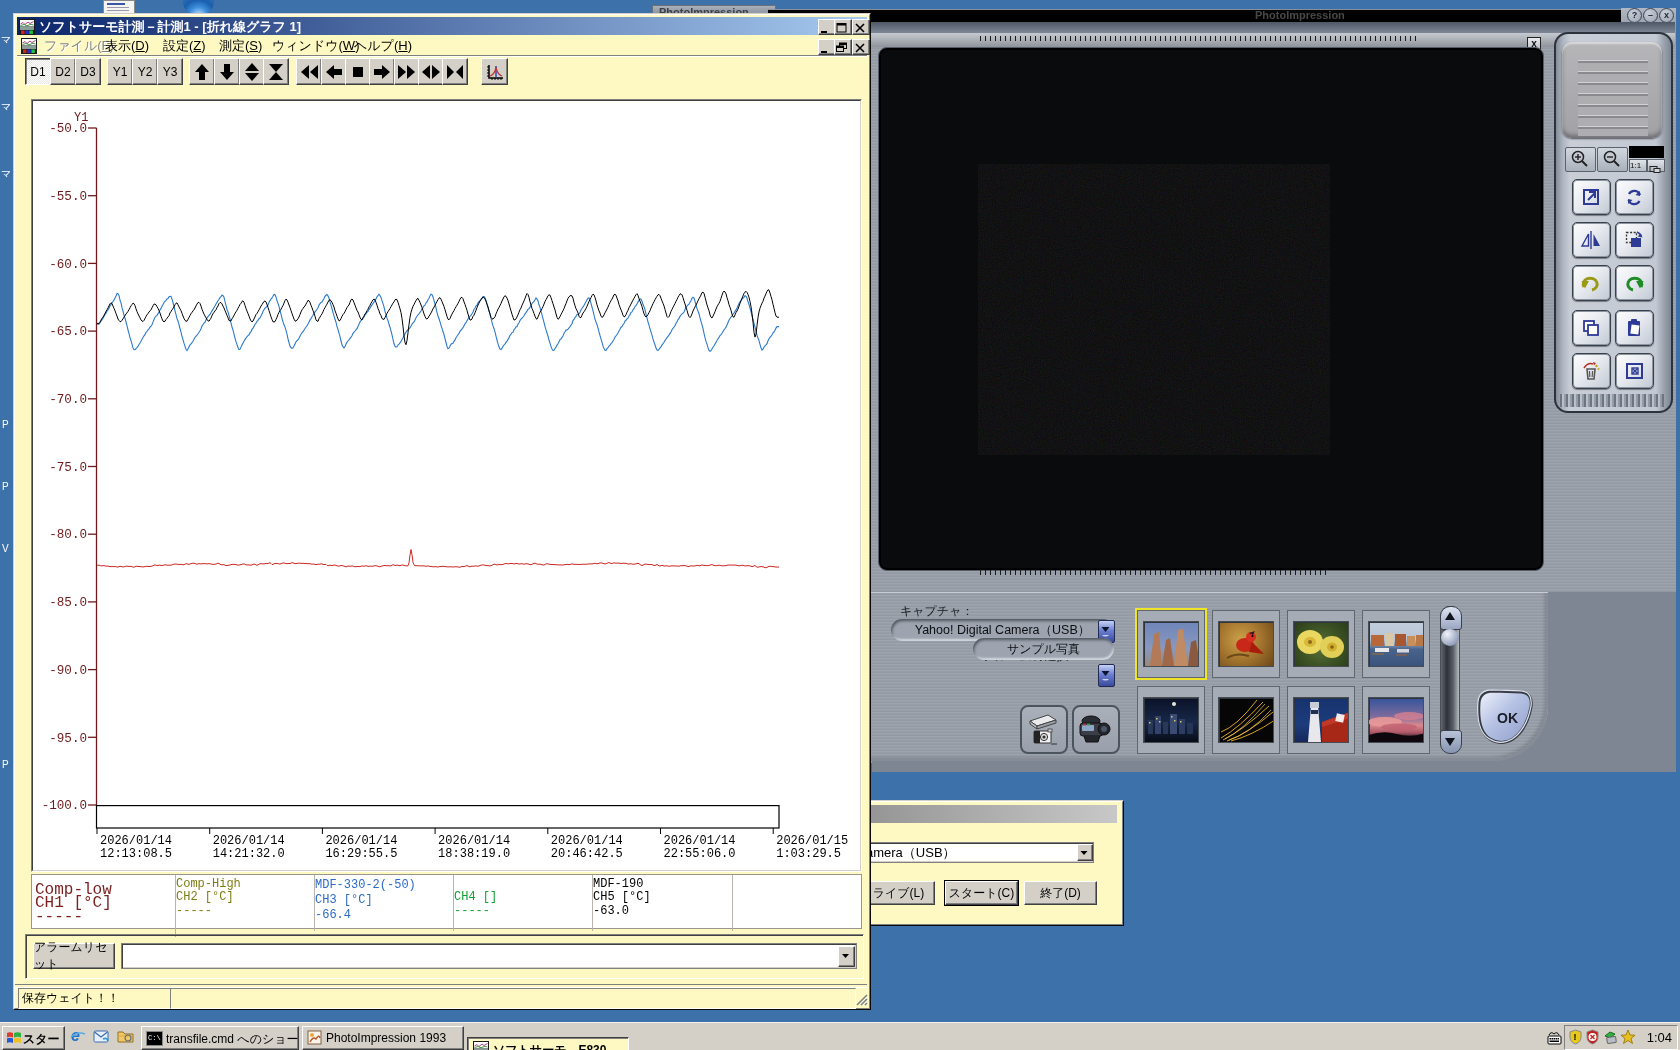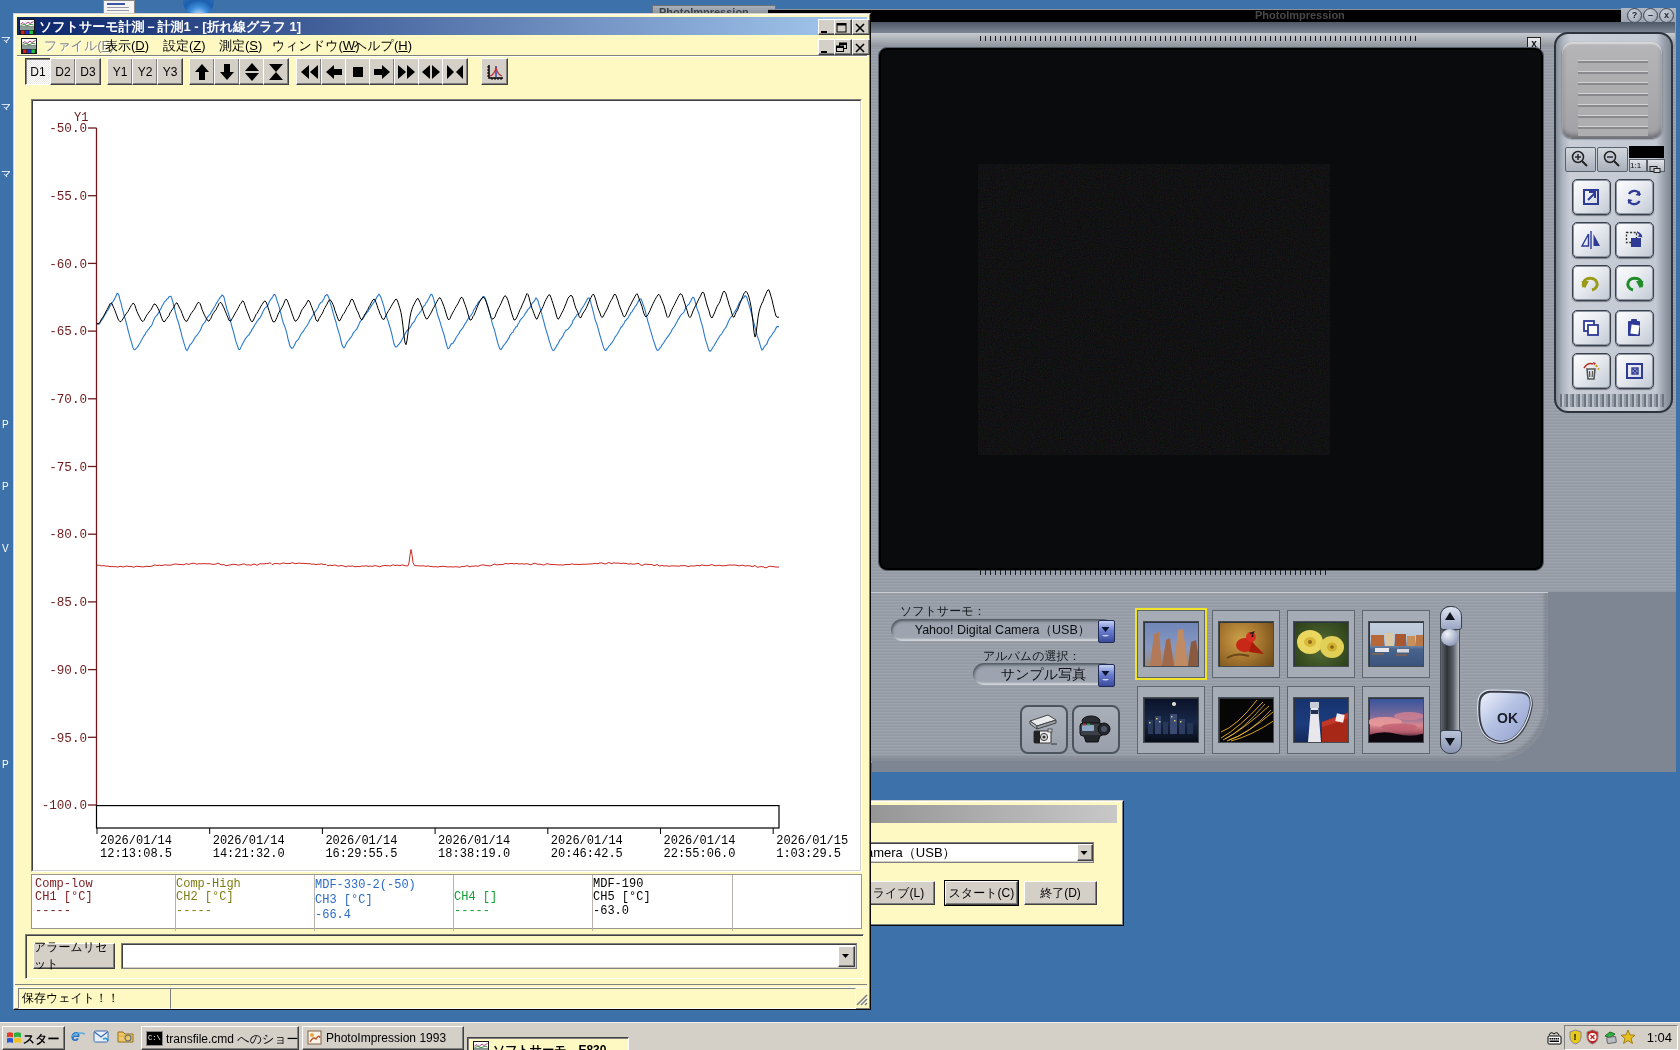--- a/index.html
+++ b/index.html
@@ -157,28 +157,28 @@
     <div class="a pibtn" style="left:965px;top:348px;width:37px;height:34px">
       <svg width="22" height="22" style="position:absolute;left:7px;top:6px">
         <rect x="4" y="4" width="15" height="14" fill="none" stroke="#2d3a96" stroke-width="2"></rect>
         <rect x="9" y="8" width="6" height="6" fill="none" stroke="#2d3a96" stroke-width="1.4"></rect>
         <line x1="9.5" y1="8.5" x2="14.5" y2="13.5" stroke="#2d3a96" stroke-width="1.4"></line>
         <line x1="14.5" y1="8.5" x2="9.5" y2="13.5" stroke="#2d3a96" stroke-width="1.4"></line>
       </svg>
     </div>
  <div class="a" style="left:910px;top:389px;width:104px;height:13px;background:repeating-linear-gradient(90deg,#6d7580 0 2px,#b9c0ca 2px 4px,#949ca8 4px 6px)"></div>
 
- <div class="a" style="left:250px;top:598px;font-size:12px;color:#14171c">ソフトサーモ：</div>
+ <div class="a" style="left:250px;top:598px;font-size:12px;color:#14171c">キャプチャ：</div>
  <div class="a" style="left:241px;top:614px;width:223px;height:22px;border-radius:12px;background:#9da4af;box-shadow:inset 1px 2px 3px #4e555f,inset -1px -2px 2px #d6dae0;color:#0c0e12;font-size:12.5px;text-align:center;line-height:22px">Yahoo! Digital Camera（USB）</div>
  <div class="a" style="left:448px;top:615px;width:15px;height:21px;border-radius:2px;background:linear-gradient(180deg,#c6d2f4 0%,#6b7fd0 45%,#3a4a9c 100%);border:1px solid #212a52"><svg width="13" height="19">
         <path d="M2.5 6 L10.5 6 L6.5 11 Z" fill="#0d1430"></path>
         <path d="M3 14 a4 3 0 0 0 7 0" fill="#e8ecfa" opacity=".8"></path>
       </svg></div>
  <div class="a" style="left:333px;top:643px;font-size:12px;color:#14171c">アルバムの選択：</div>
- <div class="a" style="left:323px;top:658px;width:141px;height:22px;border-radius:12px;background:#9da4af;box-shadow:inset 1px 2px 3px #4e555f,inset -1px -2px 2px #d6dae0;color:#0c0e12;font-size:14px;text-align:center;line-height:22px">サンプル写真</div>
+ <div class="a" style="left:323px;top:633px;width:141px;height:22px;border-radius:12px;background:#9da4af;box-shadow:inset 1px 2px 3px #4e555f,inset -1px -2px 2px #d6dae0;color:#0c0e12;font-size:12px;text-align:center;line-height:22px">サンプル写真</div>
  <div class="a" style="left:448px;top:659px;width:15px;height:21px;border-radius:2px;background:linear-gradient(180deg,#c6d2f4 0%,#6b7fd0 45%,#3a4a9c 100%);border:1px solid #212a52"><svg width="13" height="19">
         <path d="M2.5 6 L10.5 6 L6.5 11 Z" fill="#0d1430"></path>
         <path d="M3 14 a4 3 0 0 0 7 0" fill="#e8ecfa" opacity=".8"></path>
       </svg></div>
  <div class="a" style="left:370px;top:700px;width:44px;height:45px;border-radius:8px;border:2px solid #4c545e;background:linear-gradient(180deg,#aab0ba,#99a0ab)">
    <svg width="40" height="41">
         <path d="M8 14 L26 8 L34 13 L15 19 Z" fill="#e8eaee" stroke="#444" stroke-width="1"></path>
         <path d="M8 14 L15 19 L15 22 L8 17 Z" fill="#b8bcc4" stroke="#444" stroke-width="1"></path>
         <path d="M15 19 L34 13 L34 16 L15 22 Z" fill="#9aa0a8" stroke="#444" stroke-width="1"></path>
         <rect x="12" y="24" width="17" height="12" rx="1" fill="#f2f2f4" stroke="#333"></rect>
@@ -525,21 +525,21 @@
             <line x1="771.2" y1="826" x2="771.2" y2="832" stroke="#000"></line>
             <text x="774.2" y="842" font-size="12" fill="#000">2026/01/15</text>
             <text x="774.2" y="854.5" font-size="12" fill="#000">1:03:29.5</text>
             <path d="M95,322.1 L96,322.1 L97,322.1 L98,320.8 L99,319.1 L100,317.7 L101,316.1 L102,314.6 L103,312.4 L104,311.1 L105,309.3 L106,307.9 L107,306.2 L108,303.8 L109,302.7 L110,300.8 L111,299.5 L112,297.9 L113,296.1 L114,294.1 L115,291.5 L116,291.8 L117,293.5 L118,298.1 L119,300.8 L120,305.7 L121,308.8 L122,313.3 L123,316.2 L124,320.0 L125,323.7 L126,328.0 L127,331.6 L128,335.4 L129,338.6 L130,342.2 L131,345.9 L132,347.7 L133,347.7 L134,346.6 L135,345.6 L136,344.4 L137,342.5 L138,341.0 L139,339.2 L140,337.3 L141,335.6 L142,333.8 L143,332.6 L144,330.3 L145,329.4 L146,327.8 L147,326.9 L148,325.2 L149,324.1 L150,322.7 L151,320.1 L152,317.4 L153,315.2 L154,314.2 L155,313.3 L156,311.6 L157,310.1 L158,308.0 L159,306.4 L160,304.2 L161,302.6 L162,300.7 L163,299.3 L164,298.4 L165,296.9 L166,296.6 L167,294.8 L168,294.5 L169,294.3 L170,297.1 L171,300.5 L172,304.5 L173,308.8 L174,312.6 L175,316.6 L176,319.0 L177,322.6 L178,326.5 L179,330.1 L180,334.4 L181,337.6 L182,341.2 L183,344.4 L184,347.2 L185,348.6 L186,347.1 L187,344.8 L188,342.9 L189,341.8 L190,340.7 L191,339.3 L192,337.2 L193,335.5 L194,334.1 L195,333.2 L196,331.8 L197,330.3 L198,328.7 L199,326.7 L200,324.1 L201,322.5 L202,321.0 L203,320.1 L204,317.9 L205,315.9 L206,314.6 L207,313.4 L208,312.5 L209,310.5 L210,308.9 L211,307.4 L212,305.6 L213,304.1 L214,302.0 L215,300.4 L216,298.7 L217,297.3 L218,295.7 L219,294.7 L220,293.1 L221,293.7 L222,295.2 L223,299.7 L224,303.4 L225,307.5 L226,309.9 L227,313.5 L228,317.0 L229,321.2 L230,325.0 L231,328.1 L232,332.1 L233,336.1 L234,339.7 L235,342.6 L236,345.5 L237,347.7 L238,347.4 L239,345.1 L240,342.9 L241,341.0 L242,339.2 L243,337.4 L244,336.0 L245,334.7 L246,333.6 L247,332.8 L248,330.9 L249,329.6 L250,327.4 L251,326.1 L252,324.4 L253,322.5 L254,321.1 L255,319.3 L256,318.3 L257,316.7 L258,315.9 L259,314.0 L260,312.1 L261,309.4 L262,307.8 L263,306.2 L264,305.3 L265,304.4 L266,302.9 L267,300.5 L268,298.6 L269,297.0 L270,296.0 L271,294.3 L272,292.4 L273,292.7 L274,294.9 L275,298.6 L276,301.4 L277,304.4 L278,308.3 L279,312.2 L280,316.4 L281,319.8 L282,322.8 L283,325.1 L284,328.4 L285,332.2 L286,336.9 L287,340.5 L288,344.2 L289,345.5 L290,346.4 L291,345.9 L292,344.1 L293,341.9 L294,339.8 L295,338.7 L296,337.9 L297,336.2 L298,334.2 L299,332.2 L300,330.8 L301,329.7 L302,328.0 L303,326.5 L304,325.0 L305,323.8 L306,322.0 L307,320.0 L308,317.9 L309,316.6 L310,314.7 L311,313.3 L312,311.1 L313,309.8 L314,308.6 L315,307.2 L316,305.7 L317,303.1 L318,301.7 L319,300.4 L320,300.1 L321,298.2 L322,296.4 L323,294.2 L324,293.3 L325,292.6 L326,293.8 L327,296.3 L328,299.9 L329,303.2 L330,306.6 L331,310.5 L332,313.8 L333,317.3 L334,320.2 L335,324.6 L336,327.5 L337,331.1 L338,334.4 L339,339.0 L340,342.8 L341,344.9 L342,345.9 L343,344.5 L344,342.3 L345,340.2 L346,339.0 L347,337.9 L348,336.4 L349,335.1 L350,333.7 L351,331.4 L352,330.1 L353,329.0 L354,327.8 L355,326.6 L356,324.4 L357,322.3 L358,319.8 L359,318.7 L360,317.7 L361,316.3 L362,314.9 L363,312.8 L364,311.9 L365,310.2 L366,309.5 L367,307.5 L368,306.1 L369,304.4 L370,302.9 L371,301.4 L372,300.1 L373,298.4 L374,296.9 L375,294.8 L376,293.7 L377,292.2 L378,293.5 L379,295.4 L380,298.6 L381,301.6 L382,304.9 L383,309.3 L384,312.5 L385,316.2 L386,318.7 L387,322.3 L388,325.2 L389,328.8 L390,332.8 L391,337.5 L392,341.8 L393,344.2 L394,345.2 L395,344.7 L396,343.1 L397,342.1 L398,340.9 L399,339.7 L400,337.6 L401,335.8 L402,333.6 L403,331.9 L404,330.1 L405,328.9 L406,327.3 L407,326.7 L408,325.8 L409,324.1 L410,322.1 L411,320.9 L412,319.9 L413,318.1 L414,315.8 L415,314.2 L416,312.8 L417,311.8 L418,310.3 L419,309.0 L420,306.9 L421,305.6 L422,303.8 L423,303.2 L424,300.9 L425,300.0 L426,297.8 L427,296.2 L428,293.9 L429,292.2 L430,292.7 L431,294.9 L432,298.4 L433,301.8 L434,305.9 L435,310.3 L436,314.0 L437,316.8 L438,319.7 L439,323.3 L440,326.4 L441,329.8 L442,332.5 L443,336.6 L444,340.5 L445,344.4 L446,346.7 L447,346.2 L448,344.3 L449,342.2 L450,341.5 L451,341.2 L452,339.4 L453,337.9 L454,335.7 L455,334.3 L456,332.7 L457,331.4 L458,329.4 L459,328.1 L460,326.8 L461,325.7 L462,323.7 L463,321.9 L464,320.7 L465,318.8 L466,316.9 L467,315.3 L468,314.4 L469,313.3 L470,311.7 L471,310.0 L472,307.3 L473,306.3 L474,303.9 L475,303.3 L476,300.9 L477,299.6 L478,298.6 L479,297.4 L480,296.5 L481,294.5 L482,294.5 L483,295.8 L484,298.3 L485,302.0 L486,305.3 L487,308.8 L488,311.7 L489,316.0 L490,320.4 L491,323.9 L492,326.7 L493,329.8 L494,334.2 L495,338.0 L496,341.7 L497,344.8 L498,347.1 L499,347.5 L500,346.1 L501,344.4 L502,343.0 L503,341.8 L504,340.4 L505,339.2 L506,337.4 L507,335.9 L508,333.3 L509,332.2 L510,330.8 L511,330.4 L512,327.5 L513,326.6 L514,324.7 L515,324.7 L516,322.0 L517,320.8 L518,318.5 L519,317.2 L520,316.1 L521,315.0 L522,313.8 L523,311.9 L524,310.6 L525,309.1 L526,307.4 L527,306.6 L528,305.1 L529,303.5 L530,301.5 L531,300.4 L532,299.3 L533,297.7 L534,296.0 L535,297.0 L536,298.8 L537,302.8 L538,305.4 L539,309.3 L540,312.8 L541,316.7 L542,320.3 L543,324.3 L544,327.8 L545,331.0 L546,334.2 L547,338.0 L548,341.1 L549,344.4 L550,347.0 L551,348.5 L552,348.3 L553,346.5 L554,345.2 L555,343.1 L556,341.7 L557,339.7 L558,337.7 L559,336.8 L560,335.4 L561,334.1 L562,331.2 L563,329.8 L564,328.1 L565,328.0 L566,327.1 L567,325.9 L568,324.6 L569,323.1 L570,321.7 L571,318.5 L572,317.4 L573,315.6 L574,314.4 L575,312.4 L576,312.3 L577,311.9 L578,310.2 L579,308.0 L580,306.3 L581,304.9 L582,303.3 L583,301.5 L584,299.7 L585,297.8 L586,296.3 L587,296.0 L588,298.2 L589,301.4 L590,305.1 L591,308.7 L592,313.0 L593,317.2 L594,320.0 L595,322.6 L596,326.1 L597,329.8 L598,333.5 L599,336.8 L600,340.3 L601,343.9 L602,346.5 L603,348.3 L604,348.4 L605,346.7 L606,345.6 L607,344.0 L608,343.2 L609,341.7 L610,340.6 L611,339.0 L612,337.2 L613,335.2 L614,333.9 L615,332.5 L616,331.0 L617,329.0 L618,327.2 L619,325.2 L620,324.5 L621,322.8 L622,321.5 L623,319.1 L624,318.3 L625,316.9 L626,316.1 L627,314.0 L628,312.7 L629,310.4 L630,309.9 L631,307.8 L632,306.7 L633,304.6 L634,303.6 L635,301.9 L636,300.1 L637,298.4 L638,296.9 L639,297.0 L640,299.3 L641,302.3 L642,304.9 L643,307.6 L644,312.2 L645,315.9 L646,320.0 L647,323.2 L648,326.8 L649,329.9 L650,333.4 L651,336.9 L652,340.1 L653,342.8 L654,346.1 L655,348.1 L656,348.4 L657,347.5 L658,345.9 L659,344.9 L660,342.8 L661,341.6 L662,340.3 L663,338.6 L664,337.0 L665,335.6 L666,334.3 L667,333.2 L668,331.4 L669,330.0 L670,327.8 L671,326.3 L672,325.0 L673,323.6 L674,321.5 L675,319.9 L676,317.6 L677,316.4 L678,314.4 L679,313.0 L680,311.9 L681,311.1 L682,310.0 L683,307.5 L684,305.4 L685,304.0 L686,302.9 L687,302.2 L688,300.3 L689,298.7 L690,296.2 L691,295.3 L692,296.1 L693,299.2 L694,303.1 L695,306.4 L696,309.2 L697,311.7 L698,315.8 L699,319.4 L700,322.9 L701,326.4 L702,331.3 L703,335.7 L704,339.4 L705,342.1 L706,345.7 L707,348.5 L708,349.3 L709,348.7 L710,346.9 L711,345.2 L712,343.8 L713,342.0 L714,340.4 L715,338.6 L716,336.7 L717,335.4 L718,333.5 L719,332.6 L720,331.2 L721,329.5 L722,327.8 L723,326.5 L724,325.1 L725,323.1 L726,320.5 L727,318.3 L728,316.5 L729,315.1 L730,313.8 L731,312.2 L732,311.0 L733,309.4 L734,307.9 L735,306.0 L736,303.7 L737,301.5 L738,299.7 L739,298.3 L740,297.2 L741,296.2 L742,295.4 L743,293.7 L744,294.2 L745,296.0 L746,299.6 L747,302.5 L748,306.0 L749,309.7 L750,313.6 L751,317.5 L752,321.3 L753,325.1 L754,329.2 L755,333.2 L756,336.2 L757,338.6 L758,342.3 L759,345.7 L760,348.1 L761,347.1 L762,345.3 L763,343.9 L764,342.9 L765,341.7 L766,338.8 L767,336.7 L768,335.4 L769,334.1 L770,332.7 L771,330.8 L772,329.9 L773,328.2 L774,326.1 L775,324.6 L776,324.6 L777,324.6" fill="none" stroke="#2a79ce" stroke-width="1.1"></path>
             <path d="M95,321.4 L96,321.4 L97,321.4 L98,320.1 L99,318.1 L100,316.4 L101,315.1 L102,313.3 L103,311.4 L104,309.3 L105,307.7 L106,305.9 L107,303.8 L108,301.8 L109,300.8 L110,301.6 L111,304.1 L112,306.4 L113,308.7 L114,311.5 L115,314.1 L116,317.0 L117,318.5 L118,319.7 L119,319.6 L120,318.3 L121,316.9 L122,315.1 L123,313.7 L124,311.8 L125,310.9 L126,309.4 L127,307.6 L128,305.7 L129,303.8 L130,302.6 L131,301.1 L132,301.7 L133,303.6 L134,306.8 L135,309.6 L136,311.9 L137,313.9 L138,315.8 L139,317.9 L140,319.0 L141,319.5 L142,318.4 L143,316.4 L144,314.6 L145,312.8 L146,311.5 L147,310.0 L148,308.9 L149,307.8 L150,305.8 L151,303.8 L152,302.1 L153,302.1 L154,302.8 L155,304.7 L156,306.4 L157,308.5 L158,311.1 L159,314.2 L160,316.8 L161,319.1 L162,319.8 L163,319.3 L164,317.5 L165,316.3 L166,314.9 L167,313.7 L168,310.9 L169,309.6 L170,307.6 L171,306.7 L172,304.9 L173,302.7 L174,301.2 L175,300.9 L176,302.8 L177,304.9 L178,306.9 L179,308.6 L180,311.4 L181,314.0 L182,316.4 L183,318.4 L184,319.2 L185,319.2 L186,317.2 L187,315.5 L188,313.5 L189,311.7 L190,310.3 L191,308.9 L192,307.8 L193,306.0 L194,303.9 L195,302.1 L196,300.5 L197,300.4 L198,301.5 L199,304.1 L200,307.3 L201,309.8 L202,312.1 L203,314.0 L204,315.8 L205,317.8 L206,318.6 L207,319.3 L208,317.6 L209,316.1 L210,313.7 L211,311.7 L212,310.3 L213,308.9 L214,307.8 L215,305.5 L216,304.0 L217,301.6 L218,300.5 L219,300.6 L220,301.9 L221,304.1 L222,306.0 L223,308.6 L224,310.9 L225,313.4 L226,315.8 L227,318.5 L228,318.8 L229,318.9 L230,316.8 L231,315.2 L232,313.3 L233,311.4 L234,309.8 L235,308.2 L236,306.3 L237,304.5 L238,302.4 L239,301.3 L240,299.4 L241,298.9 L242,300.3 L243,303.4 L244,306.5 L245,309.1 L246,311.5 L247,314.2 L248,316.8 L249,318.9 L250,319.9 L251,319.0 L252,317.0 L253,314.9 L254,312.6 L255,311.4 L256,309.7 L257,307.9 L258,306.1 L259,304.0 L260,302.6 L261,301.0 L262,299.4 L263,299.0 L264,299.9 L265,302.5 L266,305.4 L267,308.6 L268,311.7 L269,314.8 L270,317.5 L271,319.8 L272,319.9 L273,319.5 L274,317.4 L275,315.3 L276,312.3 L277,310.3 L278,308.6 L279,307.3 L280,305.3 L281,303.5 L282,301.1 L283,298.5 L284,297.1 L285,297.9 L286,300.3 L287,303.0 L288,305.6 L289,308.5 L290,311.5 L291,314.3 L292,317.1 L293,318.9 L294,319.2 L295,318.0 L296,316.7 L297,315.0 L298,312.5 L299,309.9 L300,307.8 L301,306.5 L302,304.9 L303,304.0 L304,302.1 L305,300.3 L306,298.3 L307,298.8 L308,300.5 L309,303.3 L310,305.7 L311,308.6 L312,311.1 L313,314.2 L314,317.8 L315,319.1 L316,319.3 L317,316.6 L318,315.1 L319,313.3 L320,311.9 L321,309.8 L322,307.3 L323,305.6 L324,303.8 L325,302.1 L326,300.0 L327,298.2 L328,297.8 L329,298.6 L330,300.4 L331,302.6 L332,305.1 L333,308.7 L334,311.3 L335,314.2 L336,316.9 L337,318.9 L338,318.5 L339,316.6 L340,314.3 L341,312.6 L342,311.3 L343,309.7 L344,307.6 L345,305.5 L346,304.1 L347,303.0 L348,300.4 L349,297.7 L350,297.0 L351,298.0 L352,300.6 L353,303.2 L354,305.9 L355,308.5 L356,310.0 L357,312.7 L358,315.4 L359,317.3 L360,317.9 L361,315.7 L362,314.1 L363,311.8 L364,310.9 L365,308.7 L366,307.2 L367,304.9 L368,303.3 L369,301.2 L370,299.5 L371,297.8 L372,297.0 L373,297.8 L374,300.4 L375,303.2 L376,306.5 L377,308.8 L378,311.9 L379,313.5 L380,316.5 L381,317.1 L382,317.4 L383,315.5 L384,313.4 L385,311.4 L386,309.6 L387,308.1 L388,306.5 L389,304.7 L390,302.9 L391,301.1 L392,299.8 L393,297.9 L394,297.1 L395,297.7 L396,300.3 L397,303.5 L398,306.8 L399,310.6 L400,316.5 L401,324.3 L402,333.8 L403,340.6 L404,342.7 L405,338.5 L406,330.8 L407,322.4 L408,315.3 L409,310.3 L410,307.1 L411,304.3 L412,302.5 L413,300.4 L414,298.7 L415,296.9 L416,296.4 L417,298.2 L418,300.4 L419,303.0 L420,305.4 L421,308.6 L422,311.9 L423,314.4 L424,316.6 L425,317.0 L426,316.1 L427,314.1 L428,312.8 L429,310.9 L430,309.0 L431,306.8 L432,305.1 L433,303.3 L434,301.3 L435,299.4 L436,297.7 L437,296.1 L438,295.7 L439,297.1 L440,299.5 L441,302.0 L442,304.6 L443,307.7 L444,311.1 L445,314.5 L446,317.2 L447,317.8 L448,316.5 L449,314.0 L450,312.1 L451,310.1 L452,308.6 L453,306.5 L454,304.8 L455,303.2 L456,301.4 L457,299.4 L458,297.2 L459,295.5 L460,295.4 L461,296.8 L462,299.8 L463,302.4 L464,305.4 L465,308.4 L466,312.0 L467,315.3 L468,318.0 L469,318.0 L470,316.9 L471,314.3 L472,313.2 L473,310.7 L474,308.4 L475,305.5 L476,303.1 L477,301.1 L478,299.0 L479,297.7 L480,295.9 L481,295.1 L482,295.5 L483,297.0 L484,299.3 L485,302.2 L486,305.0 L487,308.9 L488,312.2 L489,315.5 L490,316.7 L491,317.2 L492,316.0 L493,314.8 L494,311.8 L495,309.6 L496,307.1 L497,305.5 L498,303.4 L499,301.5 L500,299.0 L501,297.0 L502,294.7 L503,293.8 L504,294.3 L505,296.1 L506,298.6 L507,301.9 L508,305.5 L509,308.9 L510,312.2 L511,315.3 L512,318.0 L513,317.8 L514,316.9 L515,314.9 L516,312.7 L517,310.2 L518,307.7 L519,306.0 L520,303.3 L521,301.1 L522,298.9 L523,296.5 L524,293.7 L525,291.5 L526,292.5 L527,295.4 L528,299.7 L529,303.0 L530,306.5 L531,308.8 L532,311.5 L533,314.2 L534,316.6 L535,317.2 L536,314.9 L537,312.6 L538,310.1 L539,308.7 L540,306.7 L541,304.6 L542,302.1 L543,299.5 L544,297.6 L545,295.9 L546,293.7 L547,292.8 L548,293.1 L549,295.6 L550,298.7 L551,301.7 L552,305.0 L553,307.9 L554,312.0 L555,315.3 L556,317.2 L557,316.5 L558,314.6 L559,312.6 L560,310.6 L561,308.7 L562,306.5 L563,304.0 L564,301.5 L565,298.8 L566,296.4 L567,294.8 L568,293.9 L569,293.4 L570,294.0 L571,296.2 L572,300.4 L573,303.7 L574,306.7 L575,308.6 L576,310.9 L577,314.2 L578,315.7 L579,315.5 L580,313.2 L581,311.0 L582,309.8 L583,308.2 L584,306.4 L585,304.3 L586,301.9 L587,299.6 L588,297.5 L589,295.6 L590,293.5 L591,292.2 L592,292.8 L593,295.5 L594,298.9 L595,302.8 L596,305.9 L597,308.8 L598,311.1 L599,314.4 L600,315.3 L601,314.8 L602,312.9 L603,310.8 L604,309.0 L605,307.0 L606,305.1 L607,302.7 L608,300.5 L609,298.7 L610,297.1 L611,295.0 L612,292.7 L613,292.3 L614,293.2 L615,296.2 L616,298.8 L617,302.5 L618,305.2 L619,307.8 L620,310.2 L621,313.2 L622,314.9 L623,314.5 L624,312.7 L625,310.1 L626,308.3 L627,305.7 L628,304.0 L629,302.0 L630,300.0 L631,298.1 L632,296.3 L633,294.4 L634,292.7 L635,291.7 L636,293.4 L637,296.6 L638,299.2 L639,301.8 L640,304.6 L641,308.3 L642,311.7 L643,313.9 L644,315.0 L645,314.1 L646,312.5 L647,310.6 L648,308.7 L649,306.1 L650,303.9 L651,301.6 L652,299.8 L653,297.7 L654,295.9 L655,294.3 L656,292.8 L657,292.4 L658,293.7 L659,296.3 L660,298.9 L661,301.3 L662,303.9 L663,307.5 L664,311.0 L665,314.5 L666,315.5 L667,314.5 L668,312.2 L669,309.4 L670,307.4 L671,305.3 L672,303.4 L673,301.5 L674,299.3 L675,297.5 L676,295.2 L677,293.6 L678,292.0 L679,291.8 L680,292.8 L681,295.6 L682,299.0 L683,302.0 L684,305.5 L685,308.3 L686,312.0 L687,314.5 L688,315.6 L689,314.2 L690,311.8 L691,309.0 L692,306.9 L693,304.9 L694,303.2 L695,300.9 L696,298.8 L697,296.7 L698,294.9 L699,293.0 L700,290.6 L701,290.3 L702,291.2 L703,295.2 L704,299.1 L705,302.9 L706,305.9 L707,308.7 L708,312.8 L709,315.2 L710,316.0 L711,314.1 L712,312.0 L713,309.7 L714,307.0 L715,304.7 L716,302.9 L717,301.3 L718,299.3 L719,296.3 L720,293.2 L721,290.4 L722,289.0 L723,290.0 L724,291.8 L725,295.7 L726,298.7 L727,302.6 L728,305.3 L729,308.3 L730,312.2 L731,314.8 L732,315.2 L733,312.9 L734,310.5 L735,309.0 L736,307.0 L737,304.2 L738,301.3 L739,298.9 L740,296.2 L741,293.9 L742,291.5 L743,290.1 L744,289.3 L745,290.3 L746,292.5 L747,295.3 L748,299.6 L749,304.5 L750,311.7 L751,320.2 L752,330.2 L753,335.1 L754,332.2 L755,323.7 L756,315.6 L757,309.9 L758,306.2 L759,303.5 L760,301.1 L761,299.3 L762,296.1 L763,294.1 L764,291.6 L765,289.4 L766,287.8 L767,288.1 L768,291.0 L769,294.5 L770,297.8 L771,302.3 L772,306.4 L773,310.7 L774,314.0 L775,315.2 L776,315.2 L777,315.2" fill="none" stroke="#000" stroke-width="1"></path>
             <path d="M95,563.2 L96,563.2 L97,563.2 L98,563.4 L99,563.9 L100,563.9 L101,563.6 L102,563.6 L103,563.9 L104,564.1 L105,564.1 L106,564.0 L107,564.6 L108,564.5 L109,564.6 L110,564.7 L111,564.5 L112,564.8 L113,564.4 L114,564.8 L115,565.0 L116,565.0 L117,564.6 L118,564.4 L119,564.3 L120,564.9 L121,564.8 L122,564.9 L123,564.5 L124,564.2 L125,564.1 L126,564.3 L127,564.5 L128,564.4 L129,564.3 L130,564.7 L131,565.1 L132,565.2 L133,564.7 L134,564.2 L135,564.3 L136,564.4 L137,564.6 L138,564.5 L139,564.7 L140,564.8 L141,565.0 L142,564.7 L143,564.7 L144,564.2 L145,564.4 L146,564.4 L147,564.5 L148,564.5 L149,564.3 L150,564.1 L151,563.7 L152,563.2 L153,562.8 L154,563.4 L155,563.3 L156,563.6 L157,563.0 L158,563.3 L159,563.4 L160,563.6 L161,563.3 L162,563.0 L163,562.8 L164,562.9 L165,563.2 L166,563.1 L167,563.3 L168,563.0 L169,563.1 L170,562.9 L171,562.4 L172,562.2 L173,562.0 L174,562.1 L175,562.1 L176,562.4 L177,562.5 L178,562.4 L179,562.4 L180,562.5 L181,562.9 L182,562.6 L183,562.2 L184,561.7 L185,561.7 L186,562.3 L187,562.3 L188,562.1 L189,561.6 L190,561.4 L191,561.2 L192,561.3 L193,561.5 L194,562.0 L195,562.2 L196,561.9 L197,561.6 L198,561.8 L199,561.9 L200,561.8 L201,561.6 L202,561.6 L203,561.7 L204,561.7 L205,562.0 L206,561.7 L207,561.7 L208,561.8 L209,561.9 L210,562.4 L211,562.2 L212,562.4 L213,562.2 L214,562.0 L215,561.6 L216,561.1 L217,561.7 L218,562.0 L219,563.0 L220,562.6 L221,562.8 L222,562.6 L223,563.2 L224,563.6 L225,563.6 L226,563.4 L227,563.1 L228,563.0 L229,562.7 L230,562.4 L231,562.3 L232,562.4 L233,562.4 L234,562.6 L235,562.9 L236,563.0 L237,563.2 L238,562.7 L239,562.7 L240,562.2 L241,562.0 L242,562.0 L243,562.2 L244,562.9 L245,563.0 L246,562.8 L247,562.9 L248,563.0 L249,563.3 L250,562.8 L251,562.3 L252,562.1 L253,562.3 L254,562.9 L255,563.3 L256,562.9 L257,562.2 L258,561.9 L259,561.6 L260,561.9 L261,561.8 L262,562.0 L263,561.5 L264,561.6 L265,561.6 L266,561.6 L267,560.9 L268,560.9 L269,561.5 L270,562.5 L271,562.4 L272,561.8 L273,561.5 L274,561.4 L275,561.5 L276,561.6 L277,562.0 L278,561.9 L279,561.7 L280,561.2 L281,561.0 L282,561.0 L283,561.2 L284,561.6 L285,561.5 L286,561.7 L287,561.4 L288,561.6 L289,561.1 L290,560.7 L291,560.9 L292,561.2 L293,561.7 L294,561.5 L295,561.5 L296,561.2 L297,561.1 L298,561.2 L299,561.3 L300,561.5 L301,561.1 L302,561.5 L303,561.5 L304,561.5 L305,561.7 L306,561.6 L307,561.8 L308,561.6 L309,562.1 L310,562.1 L311,562.1 L312,562.0 L313,562.5 L314,562.6 L315,562.5 L316,562.2 L317,562.2 L318,562.2 L319,561.8 L320,561.9 L321,562.4 L322,562.6 L323,562.4 L324,562.4 L325,563.4 L326,563.7 L327,563.5 L328,563.0 L329,563.4 L330,563.5 L331,563.4 L332,563.1 L333,563.1 L334,563.3 L335,563.8 L336,564.1 L337,564.1 L338,563.8 L339,563.4 L340,563.7 L341,563.8 L342,564.1 L343,564.6 L344,564.7 L345,564.7 L346,563.9 L347,564.1 L348,564.3 L349,564.1 L350,564.1 L351,563.9 L352,564.6 L353,564.7 L354,564.7 L355,564.6 L356,564.4 L357,564.7 L358,564.5 L359,564.3 L360,563.9 L361,564.1 L362,564.1 L363,564.2 L364,563.7 L365,563.9 L366,564.4 L367,564.3 L368,564.2 L369,564.1 L370,564.2 L371,564.3 L372,563.7 L373,563.8 L374,563.7 L375,564.1 L376,564.2 L377,564.8 L378,564.7 L379,564.4 L380,563.9 L381,563.7 L382,563.6 L383,563.5 L384,563.6 L385,563.8 L386,563.6 L387,563.8 L388,563.8 L389,563.9 L390,563.2 L391,562.8 L392,563.1 L393,563.5 L394,563.4 L395,563.0 L396,563.2 L397,563.5 L398,563.6 L399,563.3 L400,563.1 L401,563.0 L402,563.4 L403,563.5 L404,563.9 L405,563.9 L406,563.8 L407,560.8 L408,553.1 L409,547.5 L410,552.8 L411,560.3 L412,562.8 L413,563.7 L414,563.5 L415,563.9 L416,563.7 L417,563.8 L418,563.9 L419,563.8 L420,564.1 L421,563.7 L422,563.9 L423,564.1 L424,564.3 L425,564.1 L426,563.9 L427,564.2 L428,564.4 L429,564.5 L430,564.6 L431,564.8 L432,564.8 L433,564.7 L434,564.6 L435,565.0 L436,565.0 L437,564.7 L438,564.6 L439,564.6 L440,564.4 L441,564.3 L442,564.3 L443,564.7 L444,564.6 L445,564.8 L446,565.0 L447,564.8 L448,564.9 L449,564.7 L450,565.0 L451,565.0 L452,564.8 L453,564.9 L454,564.6 L455,565.0 L456,564.8 L457,565.3 L458,565.1 L459,564.9 L460,564.4 L461,564.4 L462,564.6 L463,564.2 L464,564.0 L465,563.6 L466,564.1 L467,564.6 L468,564.8 L469,564.5 L470,564.1 L471,564.3 L472,564.1 L473,564.0 L474,563.9 L475,564.2 L476,564.1 L477,564.0 L478,563.3 L479,563.3 L480,562.9 L481,563.0 L482,562.9 L483,563.3 L484,563.6 L485,563.6 L486,563.6 L487,563.8 L488,563.9 L489,563.7 L490,563.3 L491,562.6 L492,562.3 L493,562.0 L494,562.8 L495,562.8 L496,562.9 L497,562.5 L498,562.5 L499,562.8 L500,562.5 L501,562.5 L502,561.9 L503,561.7 L504,561.5 L505,561.7 L506,561.8 L507,561.8 L508,561.5 L509,561.5 L510,561.3 L511,561.8 L512,561.8 L513,561.8 L514,561.6 L515,561.4 L516,561.8 L517,562.1 L518,561.9 L519,561.9 L520,561.5 L521,562.1 L522,562.1 L523,562.0 L524,561.8 L525,561.6 L526,562.1 L527,562.1 L528,562.8 L529,562.5 L530,562.4 L531,561.7 L532,561.3 L533,561.2 L534,561.6 L535,562.1 L536,562.2 L537,562.3 L538,562.1 L539,562.5 L540,562.7 L541,563.0 L542,563.0 L543,562.5 L544,561.8 L545,561.8 L546,561.9 L547,562.2 L548,562.3 L549,562.4 L550,562.6 L551,562.5 L552,562.5 L553,562.7 L554,562.6 L555,562.9 L556,562.8 L557,563.0 L558,562.9 L559,562.9 L560,563.1 L561,563.0 L562,562.8 L563,562.7 L564,562.4 L565,562.5 L566,562.4 L567,562.6 L568,562.5 L569,562.1 L570,562.0 L571,562.0 L572,562.4 L573,562.3 L574,562.5 L575,562.2 L576,562.6 L577,562.4 L578,562.4 L579,562.5 L580,562.1 L581,562.4 L582,562.2 L583,562.3 L584,562.3 L585,562.0 L586,562.2 L587,561.9 L588,561.9 L589,561.9 L590,562.0 L591,561.6 L592,561.7 L593,561.1 L594,561.7 L595,561.6 L596,561.7 L597,561.3 L598,560.8 L599,561.0 L600,561.0 L601,561.4 L602,561.7 L603,562.0 L604,561.7 L605,561.4 L606,560.7 L607,560.6 L608,560.9 L609,561.6 L610,561.5 L611,561.1 L612,560.8 L613,561.1 L614,561.1 L615,561.2 L616,561.0 L617,561.2 L618,561.3 L619,561.4 L620,561.4 L621,561.2 L622,561.3 L623,561.3 L624,561.3 L625,561.7 L626,562.0 L627,562.0 L628,561.9 L629,561.7 L630,562.1 L631,562.1 L632,562.2 L633,562.1 L634,561.7 L635,561.6 L636,561.3 L637,561.7 L638,562.4 L639,563.2 L640,563.4 L641,563.2 L642,562.4 L643,562.2 L644,562.0 L645,562.3 L646,562.5 L647,562.6 L648,562.4 L649,562.6 L650,562.6 L651,563.1 L652,563.4 L653,563.5 L654,563.0 L655,562.5 L656,563.0 L657,564.0 L658,563.9 L659,563.8 L660,563.3 L661,563.6 L662,564.1 L663,563.9 L664,564.0 L665,563.6 L666,564.2 L667,564.2 L668,564.2 L669,563.9 L670,563.9 L671,563.8 L672,564.0 L673,563.9 L674,564.1 L675,563.9 L676,564.2 L677,564.2 L678,563.8 L679,563.8 L680,563.6 L681,563.8 L682,563.4 L683,563.9 L684,563.6 L685,564.4 L686,564.3 L687,564.8 L688,564.0 L689,563.8 L690,563.9 L691,564.0 L692,564.0 L693,563.9 L694,563.7 L695,563.5 L696,563.4 L697,563.7 L698,563.8 L699,563.2 L700,563.1 L701,563.0 L702,563.6 L703,563.3 L704,563.5 L705,563.7 L706,563.6 L707,563.4 L708,563.0 L709,562.8 L710,562.6 L711,563.0 L712,563.5 L713,563.7 L714,563.7 L715,563.6 L716,563.3 L717,563.3 L718,563.3 L719,563.6 L720,563.8 L721,563.8 L722,563.7 L723,563.7 L724,563.6 L725,563.3 L726,563.1 L727,563.0 L728,563.0 L729,563.1 L730,563.1 L731,563.2 L732,562.9 L733,563.1 L734,563.2 L735,563.5 L736,563.6 L737,563.9 L738,563.7 L739,563.5 L740,563.2 L741,563.3 L742,563.7 L743,563.9 L744,564.1 L745,563.5 L746,563.8 L747,563.6 L748,564.1 L749,564.1 L750,564.7 L751,564.4 L752,563.8 L753,563.5 L754,564.3 L755,565.2 L756,565.3 L757,564.8 L758,564.8 L759,564.5 L760,564.8 L761,564.7 L762,565.2 L763,565.7 L764,565.7 L765,565.4 L766,564.8 L767,564.4 L768,564.3 L769,564.3 L770,564.5 L771,564.7 L772,564.6 L773,565.0 L774,564.9 L775,565.1 L776,565.1 L777,565.1" fill="none" stroke="#cc2824" stroke-width="1"></path>
           </svg>
         </div>
       </div>
       <div class="a" style="left:16px;top:859px;width:829px;height:53px;background:#fff;border:1px solid #9a968e">
-        <div class="a" style="left:0px;top:0;width:140px;height:53px;border-right:1px solid #b8b4ac;color:#7c2022;font-family:'Liberation Mono',monospace;font-size:12px;line-height:13.4px;padding:3px 0 0 3px">Comp-low<br>CH1 [°C]<br>-----</div>
+        <div class="a" style="left:0px;top:0;width:140px;height:53px;border-right:1px solid #b8b4ac;color:#7c2022;font-family:'Liberation Mono',monospace;font-size:16px;line-height:13.4px;padding:9px 0 0 3px">Comp-low<br>CH1 [°C]<br>-----</div>
         <div class="a" style="left:141px;top:0;width:138px;height:53px;border-right:1px solid #b8b4ac;color:#7c7c14;font-family:'Liberation Mono',monospace;font-size:12px;line-height:13.4px;padding:3px 0 0 3px">Comp-High<br>CH2 [°C]<br>-----</div>
         <div class="a" style="left:280px;top:0;width:138px;height:53px;border-right:1px solid #b8b4ac;color:#2a6cc8;font-family:'Liberation Mono',monospace;font-size:12px;line-height:15px;padding:3px 0 0 3px">MDF-330-2(-50)<br>CH3 [°C]<br>-66.4</div>
         <div class="a" style="left:419px;top:0;width:138px;height:53px;border-right:1px solid #b8b4ac;color:#12a032;font-family:'Liberation Mono',monospace;font-size:12px;line-height:13.4px;padding:3px 0 0 3px">&nbsp;<br>CH4 []<br>-----</div>
         <div class="a" style="left:558px;top:0;width:139px;height:53px;border-right:1px solid #b8b4ac;color:#000000;font-family:'Liberation Mono',monospace;font-size:12px;line-height:13.4px;padding:3px 0 0 3px">MDF-190<br>CH5 [°C]<br>-63.0</div>
       </div>
  <div class="a" style="left:10px;top:919px;width:837px;height:43px;border:1px solid #808080;border-bottom-color:#fff;border-right-color:#fff;box-shadow:inset 1px 1px 0 #404040"></div>
  <div class="a btn tb" style="left:18px;top:928px;width:80px;height:24px;font-size:12px">アラームリセット</div>
  <div class="a" style="left:106px;top:928px;width:734px;height:24px;background:#fff;border:1px solid #808080;box-shadow:inset 1px 1px 0 #404040,inset -1px -1px 0 #d4d0c8">
    <div class="a btn" style="right:1.5px;top:1.5px;width:15px;height:19px"><svg width="13" height="17">
             <path d="M3 7 L10 7 L6.5 11 Z" fill="#000"></path>

